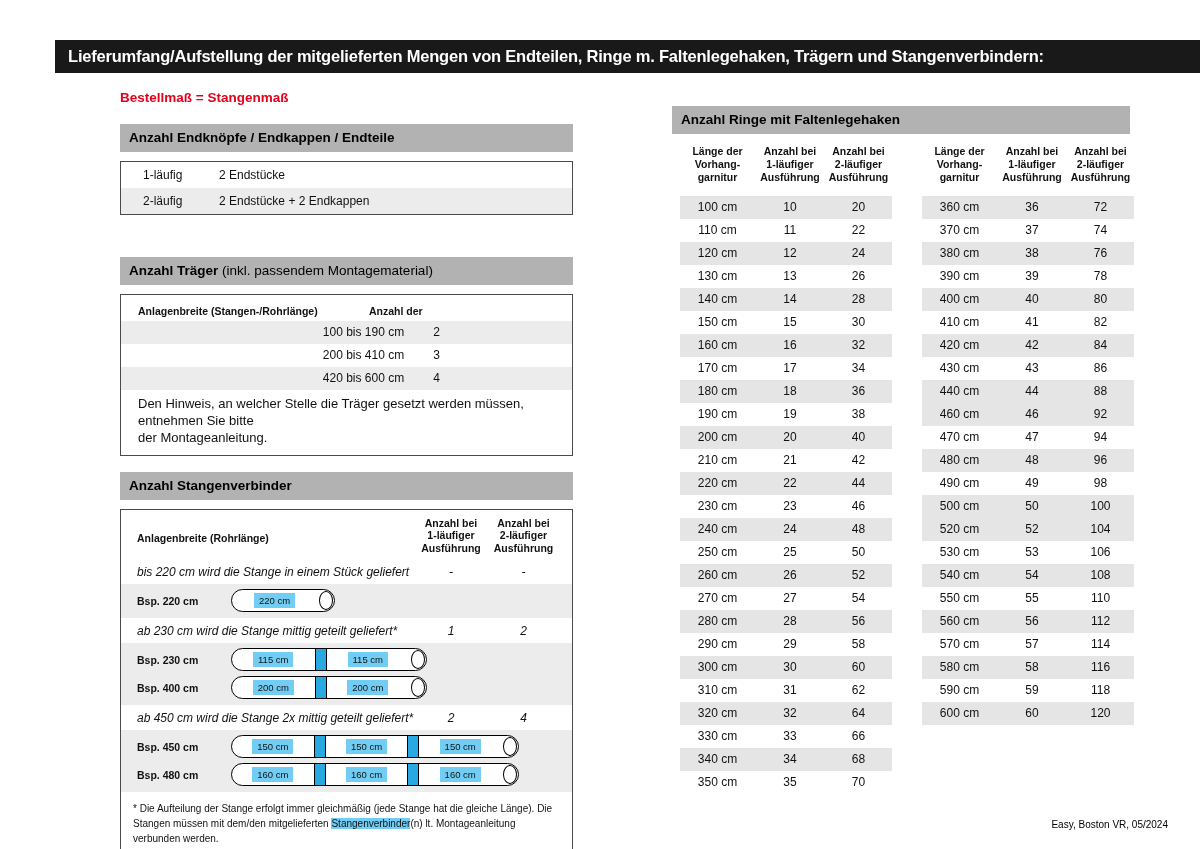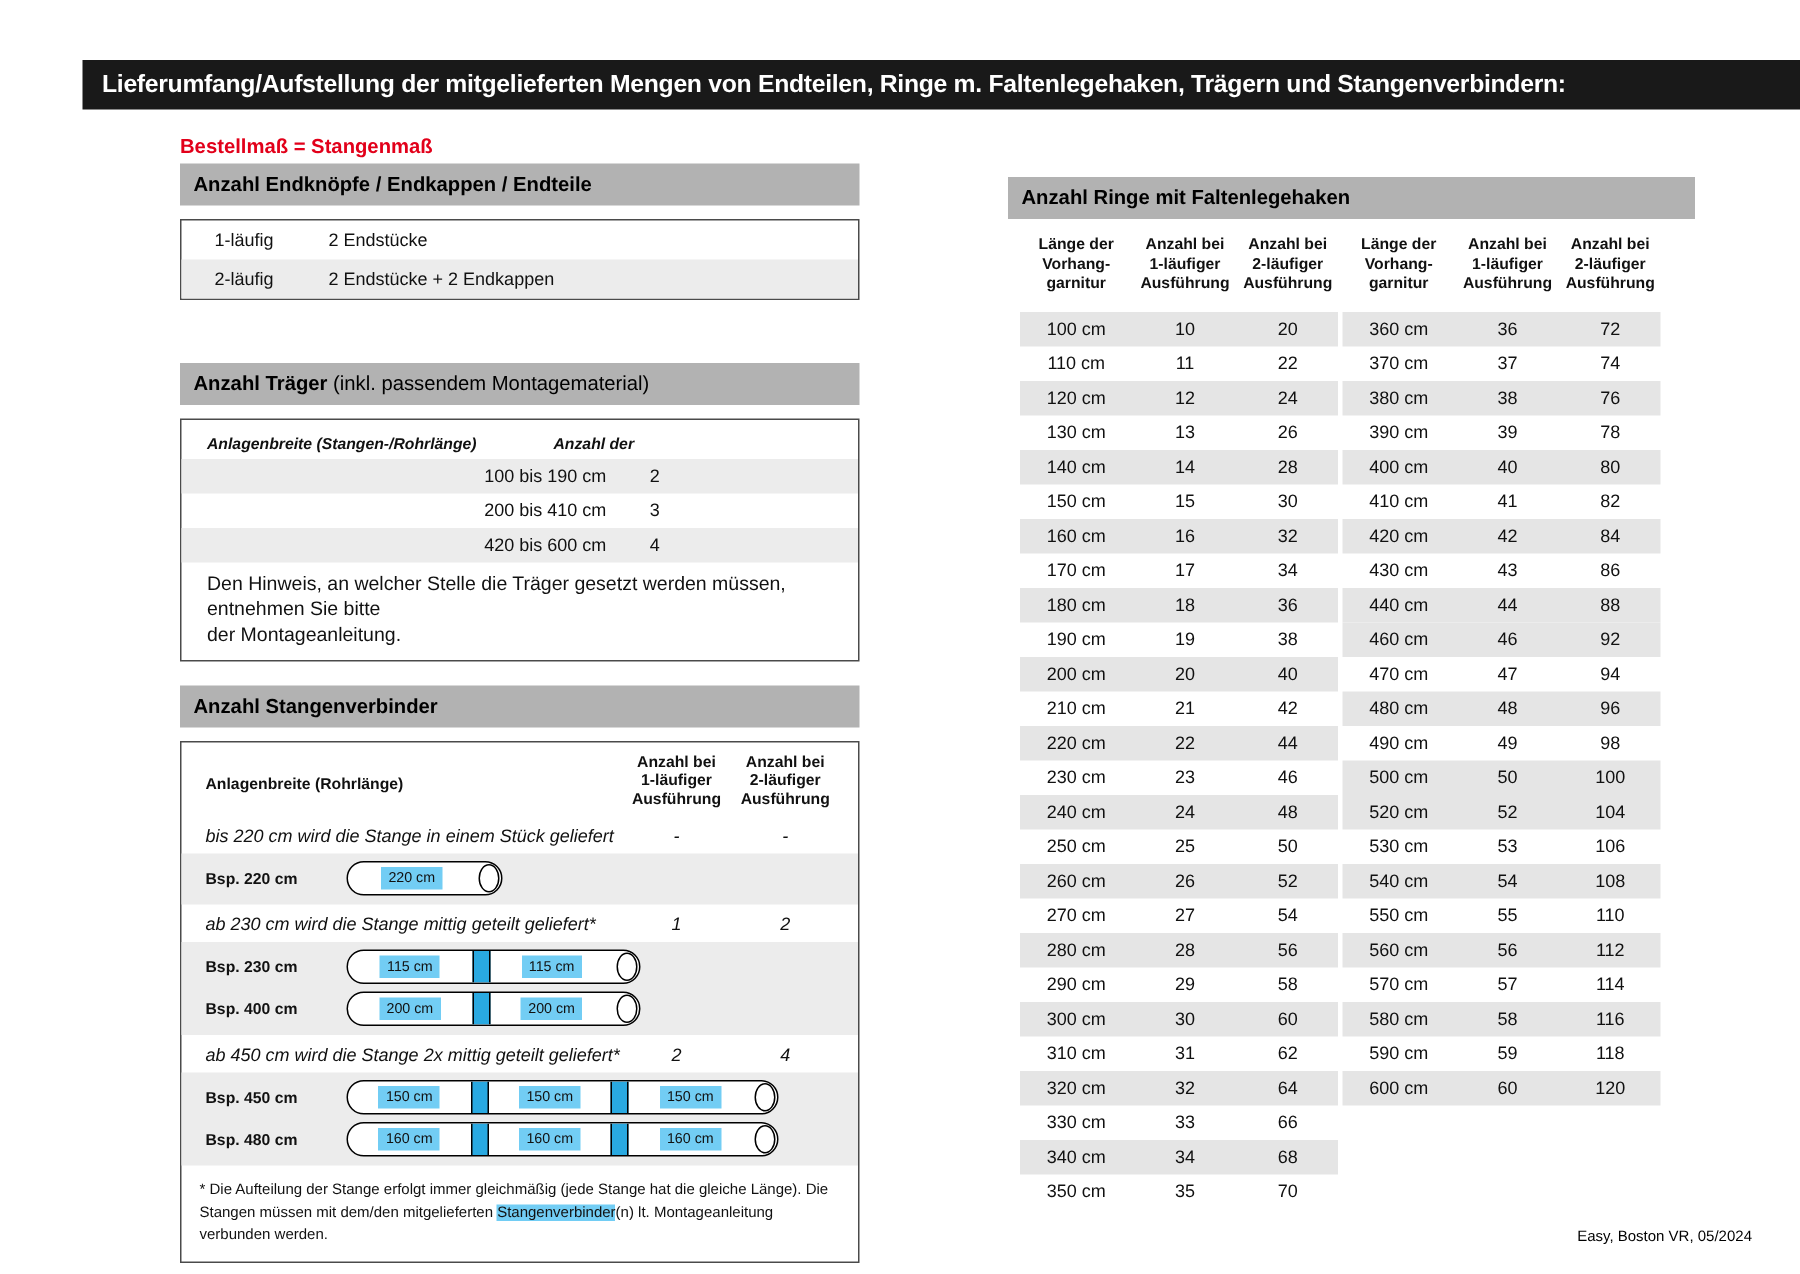--- a/index.html
+++ b/index.html
@@ -9,38 +9,38 @@
     font-family:"Liberation Sans","DejaVu Sans",sans-serif; color:#111; overflow:hidden;border-radius:10px;
   }
   
   .banner {
     position:absolute; left:55px; top:40px; width:1145px; height:33px;
     background:var(--banner-bg,#191919); color:#fff; font-weight:bold; font-size:16.5px;
     line-height:33px; padding-left:13px; white-space:nowrap; letter-spacing:-0.2px;
   }
   
   .left-col  { position:absolute; left:120px; top:90px;  width:453px; }
-  .right-col { position:absolute; left:672px; top:106px; width:458px;margin-top:12px; }
-  .red-note { color:var(--red,#e2001a); font-weight:bold; font-size:13.5px; margin-bottom:4px; }
+  .right-col { position:absolute; left:672px; top:106px; width:458px; }
+  .red-note { color:var(--red,#e2001a); font-weight:bold; font-size:13.5px; margin-bottom:19px; }
   .sec-hdr {
     background:var(--sec-gray,#b2b2b2); height:28px; line-height:28px; padding-left:9px;
     font-size:13.5px; font-weight:bold; color:#000; margin-bottom:9px;
   }
   .sec-hdr .normal { font-weight:normal; }
   .box { border:1px solid #4a4a4a; background:#fff; }
   .shaded { background:var(--shade,#ececec); }
 
   
   .et-box { margin-bottom:42px; }
   .et-row { display:flex; height:26px; line-height:26px; font-size:12px; padding-left:22px; }
   .et-label { width:76px; }
 
   
   .tg-box { padding-top:6px; margin-bottom:16px; }
-  .tg-head { position:relative; height:20px; line-height:20px; font-size:10.5px; font-weight:bold; padding-left:17px;font-style:italic; }
+  .tg-head { position:relative; height:20px; line-height:20px; font-size:10.5px; font-weight:bold; padding-left:17px; }
   .tg-head .c2 { position:absolute; left:248px; top:0; }
   .tg-row { position:relative; height:23px; line-height:23px; font-size:12px; padding-left:34px;text-align:center; }
   .tg-row .c2 { position:absolute; left:282px; top:0; }
   .tg-note { font-size:13px; line-height:1.3; padding:6px 20px 8px 17px; white-space:pre-line; }
 
   
   .vb-head { position:relative; height:49px; padding:8px 0 0 16px; display:flex; align-items:center; }
   .vb-col-label { font-size:10.5px; font-weight:bold; }
   .vb-colh {
     position:absolute; top:7px; width:72px; text-align:center; font-size:10.5px; font-weight:bold;
@@ -60,21 +60,21 @@
   .rod.w1 { width:104px; } .rod.w2 { width:196px; } .rod.w3 { width:288px; }
   .rod-seg { flex:1; display:flex; align-items:center; justify-content:center; height:100%; }
   .rod-label { background:var(--blue,#72cdf4); font-size:9.5px; line-height:15px; padding:0 5px; white-space:nowrap; }
   .rod-conn { width:12px; height:100%; background:var(--blue2,#29a9e1); border-left:1.5px solid #000; border-right:1.5px solid #000; flex:none; }
   .rod-end { width:14px; height:19px; border:1.5px solid #000; border-radius:50%; background:#fff; flex:none; margin:0 1px 0 2px; }
   .vb-foot { font-size:10px; line-height:1.5; padding:9px 16px 10px 12px; }
   .hl { background:var(--blue,#72cdf4); }
 
   
   .right-col .sec-hdr { margin-bottom:11px; }
-  .ring-wrap { display:flex; gap:3px; padding-left:8px; }
+  .ring-wrap { display:flex; gap:30px; padding-left:8px; }
   .ring-table { width:212px; }
   .ring-head { display:flex; height:45px; align-items:flex-start; margin-bottom:6px; }
   .ring-hcell { font-size:10.5px; font-weight:bold; text-align:center; white-space:pre-line; line-height:1.25; }
   .ring-row { display:flex; height:23px; line-height:23px; font-size:12px; }
   .ring-cell { text-align:center; }
   .c0 { width:75px; } .c1 { width:70px; } .c2 { width:67px; }
   .ring-row.shaded { background:var(--shade2,#e5e5e5); }
 
   .footer { position:absolute; right:32px; top:819px; font-size:10px; color:#000; }
 </style>

